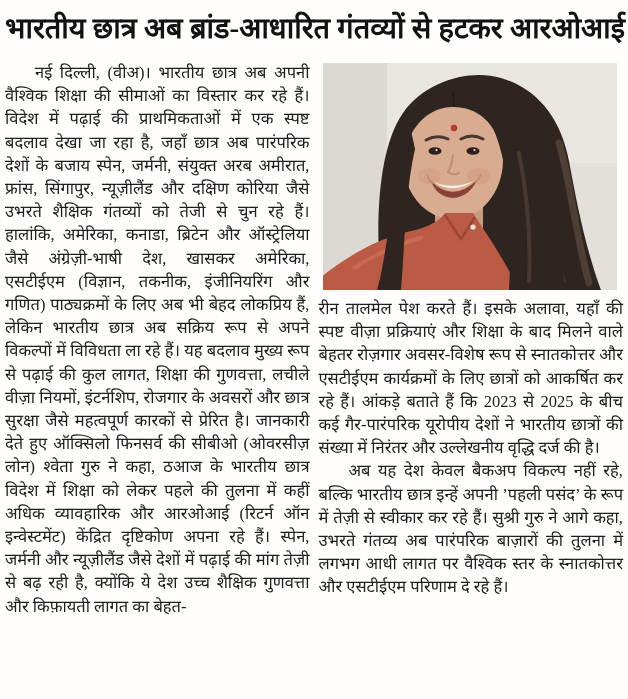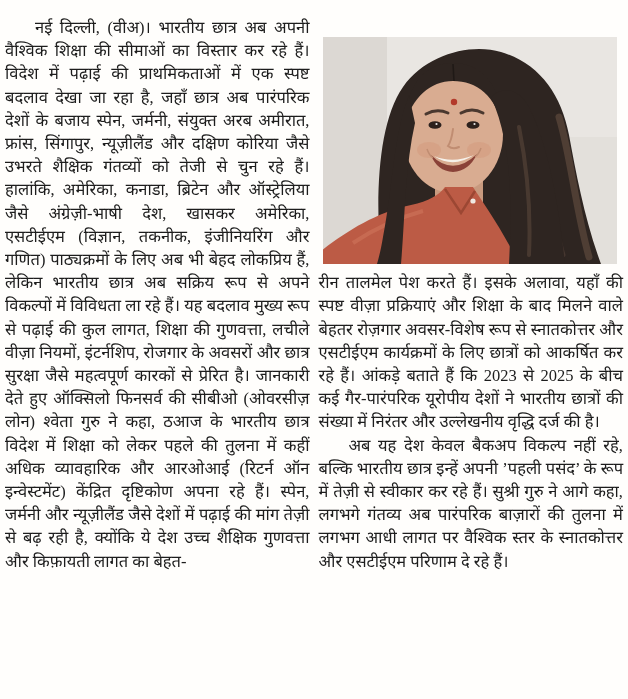--- a/index.html
+++ b/index.html
@@ -21,21 +21,21 @@
     font-weight: 700;
     font-size: 29px;
     line-height: 45px;
     color: #121212;
     letter-spacing: 0px;
   }
   .headline .hl-line { display: block; white-space: nowrap; }
   .body-columns {
     display: flex;
     gap: 9px;
-    align-items: flex-end;
+    align-items: flex-start;
   }
   .col {
     flex: 1 1 0;
     min-width: 0;
     text-align: justify;
     font-size: 16.5px;
     line-height: 23.2px;
     color: #1d1d1d;
   }
   .col p { margin: 0; }
@@ -45,20 +45,21 @@
     padding: 0;
   }
   .photo-figure svg { display: block; }
 </style>
 </head>
 <body>
 
 <div class="page">
 
   <h1 class="headline">
+    <span class="hl-line">भारतीय छात्र अब ब्रांड-आधारित गंतव्यों से हटकर आरओआई</span>
   </h1>
 
   <div class="body-columns">
 
     <div class="col">
       <p class="indent">नई दिल्ली, (वीअ)। भारतीय छात्र अब अपनी वैश्विक शिक्षा की सीमाओं का विस्तार कर रहे हैं। विदेश में पढ़ाई की प्राथमिकताओं में एक स्पष्ट बदलाव देखा जा रहा है, जहाँ छात्र अब पारंपरिक देशों के बजाय स्पेन, जर्मनी, संयुक्त अरब अमीरात, फ्रांस, सिंगापुर, न्यूज़ीलैंड और दक्षिण कोरिया जैसे उभरते शैक्षिक गंतव्यों को तेजी से चुन रहे हैं। हालांकि, अमेरिका, कनाडा, ब्रिटेन और ऑस्ट्रेलिया जैसे अंग्रेज़ी-भाषी देश, खासकर अमेरिका, एसटीईएम (विज्ञान, तकनीक, इंजीनियरिंग और गणित) पाठ्यक्रमों के लिए अब भी बेहद लोकप्रिय हैं, लेकिन भारतीय छात्र अब सक्रिय रूप से अपने विकल्पों में विविधता ला रहे हैं। यह बदलाव मुख्य रूप से पढ़ाई की कुल लागत, शिक्षा की गुणवत्ता, लचीले वीज़ा नियमों, इंटर्नशिप, रोजगार के अवसरों और छात्र सुरक्षा जैसे महत्वपूर्ण कारकों से प्रेरित है। जानकारी देते हुए ऑक्सिलो फिनसर्व की सीबीओ (ओवरसीज़ लोन) श्वेता गुरु ने कहा, ठआज के भारतीय छात्र विदेश में शिक्षा को लेकर पहले की तुलना में कहीं अधिक व्यावहारिक और आरओआई (रिटर्न ऑन इन्वेस्टमेंट) केंद्रित दृष्टिकोण अपना रहे हैं। स्पेन, जर्मनी और न्यूज़ीलैंड जैसे देशों में पढ़ाई की मांग तेज़ी से बढ़ रही है, क्योंकि ये देश उच्च शैक्षिक गुणवत्ता और किफ़ायती लागत का बेहत-</p>
     </div>
 
     <div class="col">
       <figure class="photo-figure">
@@ -102,17 +103,17 @@
           <path d="M122 152 L138 176 L152 154" stroke="#9c4733" stroke-width="2.5" fill="none"></path>
           <path d="M30 206 C54 190 78 180 100 174" stroke="#c96e55" stroke-width="4" fill="none" opacity="0.8"></path>
           <circle cx="150" cy="164" r="2.6" fill="#efe9e2"></circle>
 
           <path d="M86 58 C70 100 70 150 60 200 C58 212 56 220 54 227 L78 227 C82 180 82 130 92 86 Z" fill="#2e2521"></path>
           <path d="M168 60 C186 100 190 150 186 227 L242 227 C236 170 226 110 206 70 C196 52 180 48 168 60 Z" fill="#2e2521"></path>
           <path d="M196 90 C204 130 208 175 206 218" stroke="#4f3e34" stroke-width="4" fill="none" stroke-linecap="round" opacity="0.8"></path>
         </svg>
       </figure>
       <p>रीन तालमेल पेश करते हैं। इसके अलावा, यहाँ की स्पष्ट वीज़ा प्रक्रियाएं और शिक्षा के बाद मिलने वाले बेहतर रोज़गार अवसर-विशेष रूप से स्नातकोत्तर और एसटीईएम कार्यक्रमों के लिए छात्रों को आकर्षित कर रहे हैं। आंकड़े बताते हैं कि 2023 से 2025 के बीच कई गैर-पारंपरिक यूरोपीय देशों ने भारतीय छात्रों की संख्या में निरंतर और उल्लेखनीय वृद्धि दर्ज की है।</p>
-      <p class="indent">अब यह देश केवल बैकअप विकल्प नहीं रहे, बल्कि भारतीय छात्र इन्हें अपनी ’पहली पसंद’ के रूप में तेज़ी से स्वीकार कर रहे हैं। सुश्री गुरु ने आगे कहा,  लगभगे गंतव्य अब पारंपरिक बाज़ारों की तुलना में लगभग आधी लागत पर वैश्विक स्तर के स्नातकोत्तर और एसटीईएम परिणाम दे रहे हैं।</p>
+      <p class="indent">अब यह देश केवल बैकअप विकल्प नहीं रहे, बल्कि भारतीय छात्र इन्हें अपनी ’पहली पसंद’ के रूप में तेज़ी से स्वीकार कर रहे हैं। सुश्री गुरु ने आगे कहा,  उभरते गंतव्य अब पारंपरिक बाज़ारों की तुलना में लगभग आधी लागत पर वैश्विक स्तर के स्नातकोत्तर और एसटीईएम परिणाम दे रहे हैं।</p>
     </div>
 
   </div>
 </div>
 
 </body></html>

